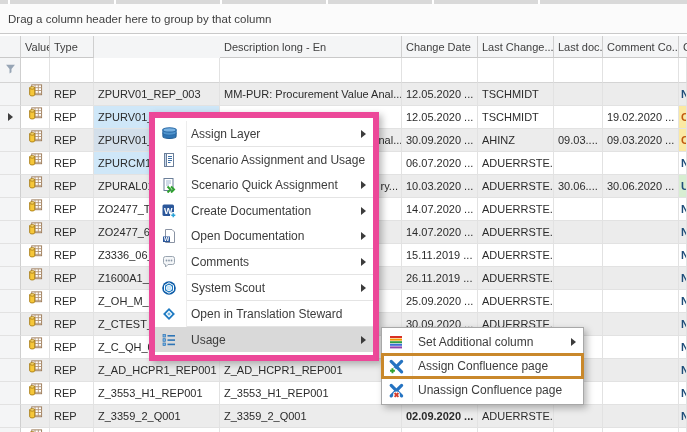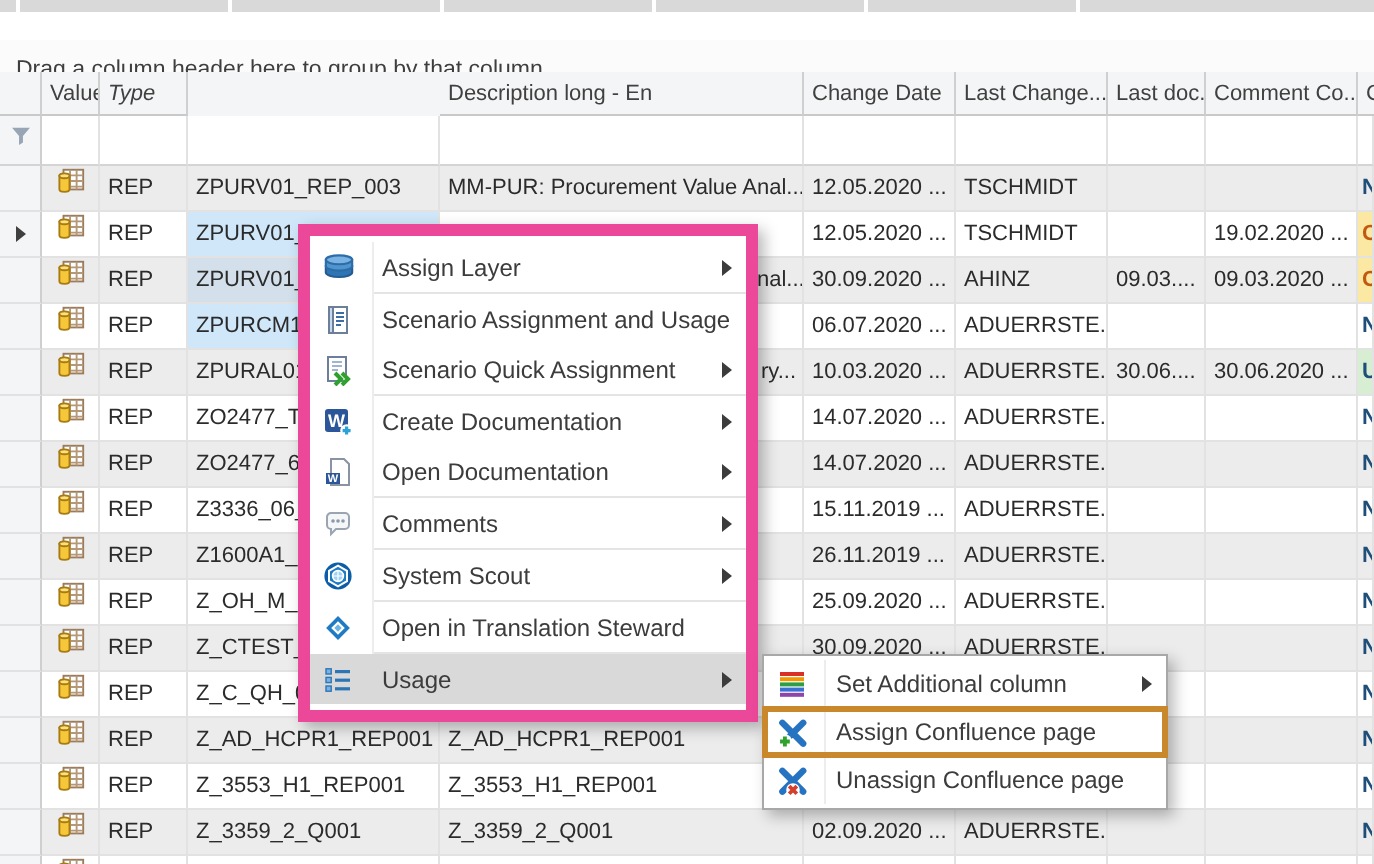--- a/index.html
+++ b/index.html
@@ -5,21 +5,21 @@
   html,body{margin:0;padding:0;background:#fff;}
   .screen{position:relative;width:687px;height:432px;overflow:hidden;background:#fff;
           font-family:"Liberation Sans",sans-serif;-webkit-font-smoothing:antialiased;}
 
   
   .top-strip{position:absolute;left:0;top:0;width:687px;height:6px;border-bottom:1px solid #fff;
     background:repeating-linear-gradient(90deg,#d9d9d9 0 104px,#ffffff 104px 106px);
     background-position:-96px 0;}
 
   
-  .group-panel{position:absolute;left:0;top:20px;width:687px;height:29px;background:#fbfbfb;
+  .group-panel{position:absolute;left:0;top:4px;width:687px;height:29px;background:#fbfbfb;
     border-bottom:1px solid #c9c9c9;display:flex;align-items:center;}
   .group-panel span{margin-left:8px;font-size:11.5px;color:#3e3e3e;}
 
   
   .header-row{position:absolute;left:0;top:36px;width:687px;height:22px;display:flex;background:#f4f5f6;}
   .hcell{flex:none;box-sizing:border-box;height:22px;border-right:1px solid #cfcfcf;border-bottom:1px solid #c9c9c9;
     display:flex;align-items:center;padding:0 3px 0 4px;font-size:11px;color:#404040;overflow:hidden;white-space:nowrap;}
   .hcell:last-child{border-right:none;}
   .sort-desc{width:0;height:0;border-left:4px solid transparent;border-right:4px solid transparent;
     border-top:5px solid #585858;margin-left:auto;margin-right:4px;flex:none;}
@@ -72,21 +72,21 @@
   <div class="group-panel">
     <span>Drag a column header here to group by that column</span>
   </div>
   <div class="header-row" id="header-row">
       <div class="hcell" style="width: 21px;">
         <span></span>
       </div>
       <div class="hcell" style="width: 29px;">
         <span>Value</span>
       </div>
-      <div class="hcell" style="width: 44px; font-style: italic;">
+      <div class="hcell" style="width: 44px;">
         <span>Type</span>
       </div>
       <div class="hcell" style="width: 126px; margin-top: 25px;">
         <span>Technical Name</span>
         <span class="sort-desc"></span>
       </div>
       <div class="hcell" style="width: 182px;">
         <span>Description long - En</span>
       </div>
       <div class="hcell" style="width: 76px;">
@@ -396,21 +396,21 @@
           <span><svg viewBox="0 0 16 16" width="15" height="15">
               <rect x="4" y="2" width="10.5" height="10.5" fill="#fff" stroke="#9c7b5a"></rect>
               <path d="M4 5h10.5M4 8h10.5M4 11h10.5M7.5 2v10.5M11 2v10.5" stroke="#b59878" stroke-width="1" fill="none"></path>
               <path d="M1.8 5.2v7.2c0 .8 1.2 1.4 2.7 1.4s2.7-.6 2.7-1.4V5.2z" fill="#f6c73a" stroke="#a77b12"></path>
               <ellipse cx="4.5" cy="5.2" rx="2.7" ry="1.3" fill="#ffe07a" stroke="#a77b12"></ellipse>
             </svg></span>
         </div>
         <div class="cell" style="width: 44px;">REP</div>
         <div class="cell" style="width: 126px;">Z_3359_2_Q001</div>
         <div class="cell" style="width: 182px;">Z_3359_2_Q001</div>
-        <div class="cell" style="width: 76px;">02.09.2020 ...</div>
+        <div class="cell" style="width: 76px; font-weight: bold;">02.09.2020 ...</div>
         <div class="cell" style="width: 76px;">ADUERRSTE...</div>
         <div class="cell" style="width: 49px;"></div>
         <div class="cell" style="width: 76px;"></div>
         <div class="cell status" style="width: 8px;">N</div>
       </div>
       <div class="row">
         <div class="cell ind" style="width: 21px;"></div>
         <div class="cell icn" style="width: 29px;">
           <span><svg viewBox="0 0 16 16" width="15" height="15">
               <rect x="4" y="2" width="10.5" height="10.5" fill="#fff" stroke="#9c7b5a"></rect>

